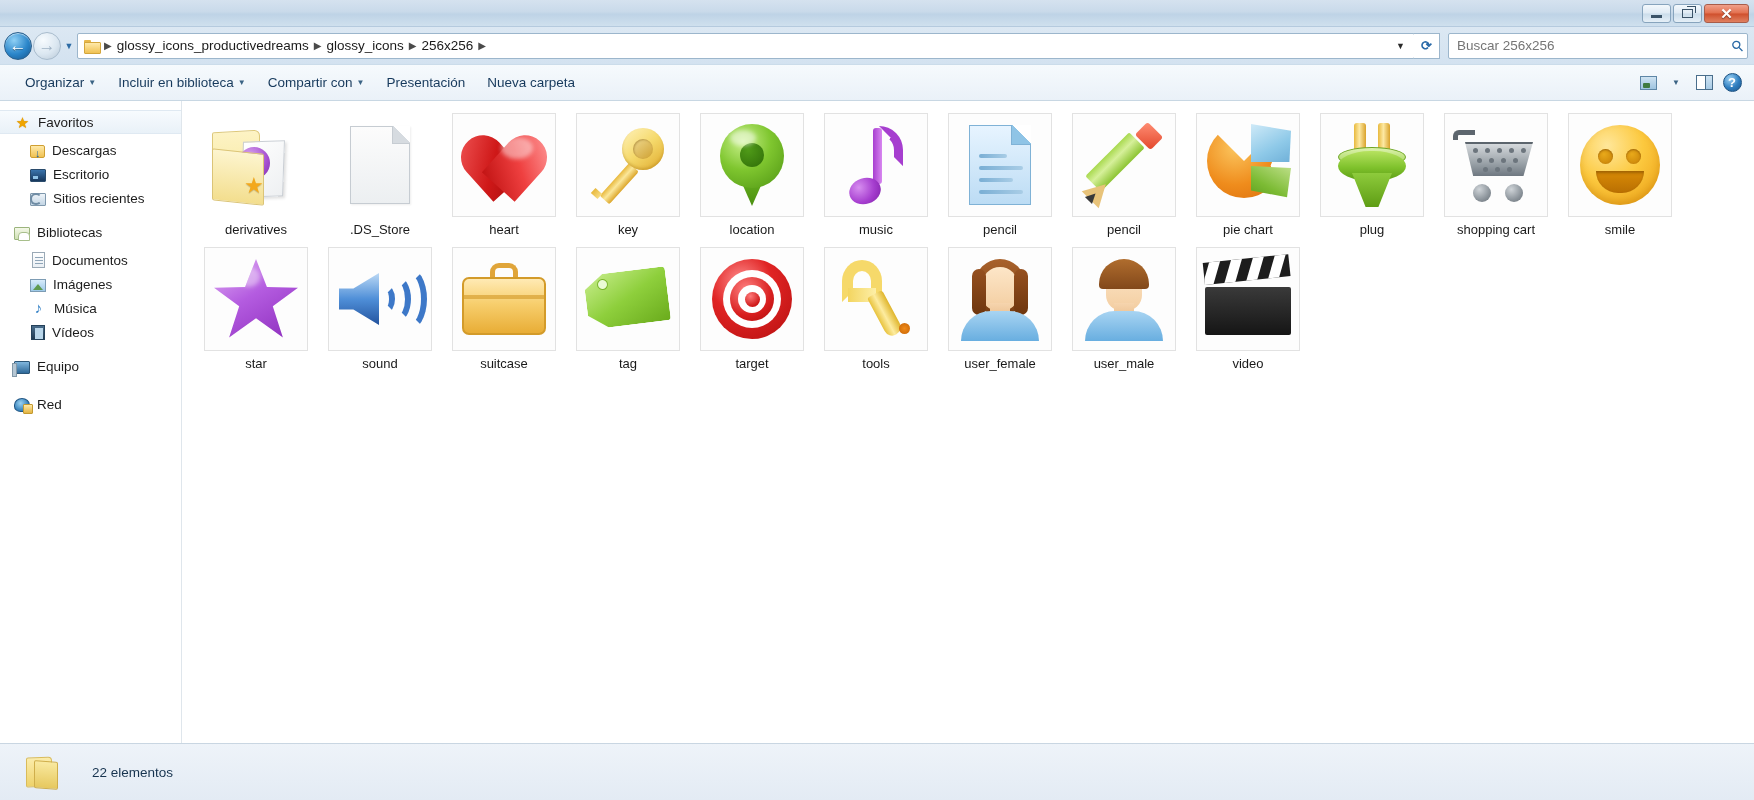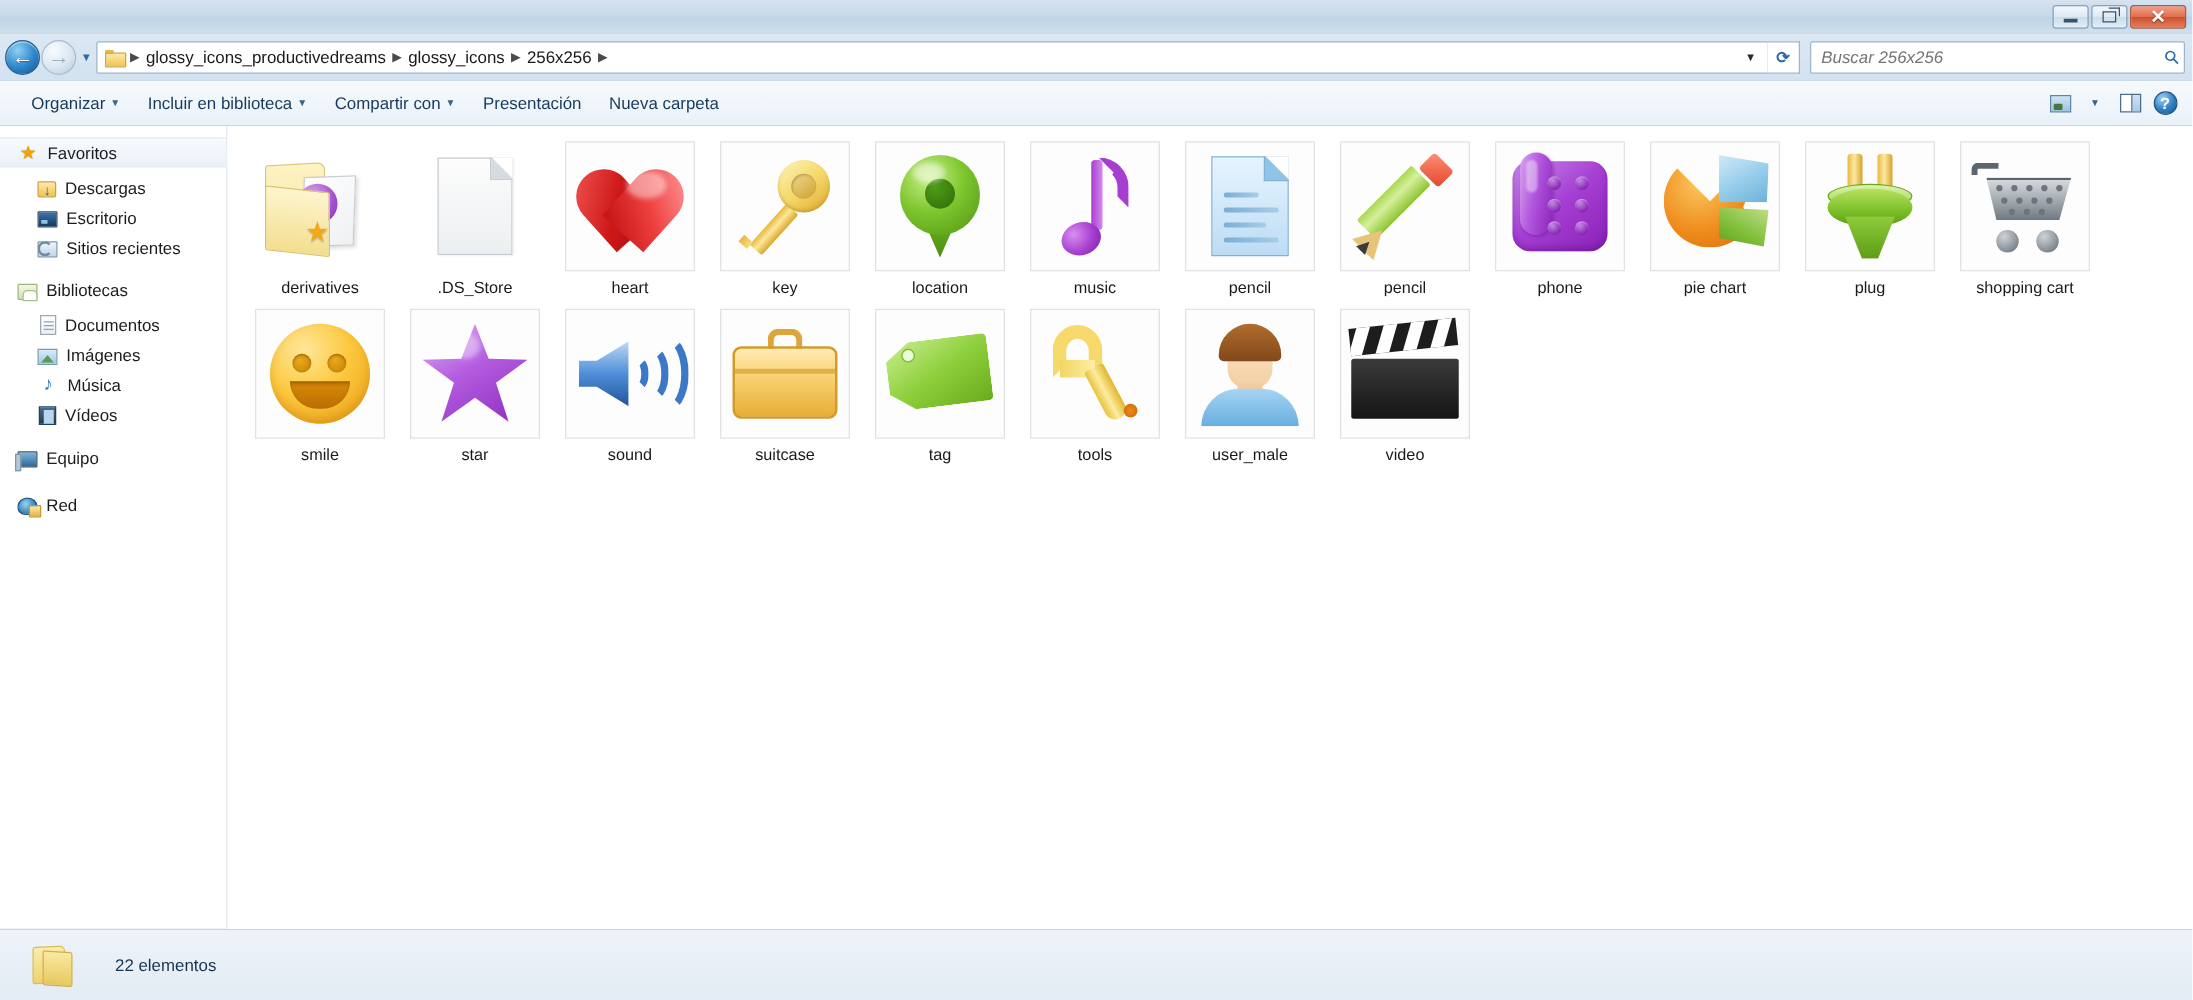--- a/index.html
+++ b/index.html
@@ -134,21 +134,21 @@
   }
 
   .searchbox {
     width: 300px; height: 26px; flex: none;
     background: #fff; border: 1px solid #9cb6cc; border-radius: 2px;
     display: flex; align-items: center; padding: 0 4px 0 8px;
   }
   .searchbox input {
     flex: 1 1 auto; border: none; outline: none;
     font-family: "Liberation Sans", sans-serif;
-    font-size: 13.5px; font-style: italic; color: #a16207;
+    font-size: 13.5px; color: #a16207;
     background: transparent; min-width: 0;
   }
   .searchicon { flex: none; color: #2b6aa5; font-size: 15px; transform: rotate(-45deg); cursor: default; }
 
   
   .cmdbar {
     height: 36px; flex: none;
     background: linear-gradient(to bottom, #f6fafd 0%, #eaf1f8 100%);
     border-bottom: 1px solid #c8d7e3;
     display: flex; align-items: center;
@@ -1057,36 +1057,20 @@
             <div class="a-pencil">
               <div class="barrel"></div>
                 <div class="eraser"></div>
               <div class="tip"></div>
                 <div class="lead"></div>
             </div>
           </div>
           <div class="clabel">pencil</div>
         </div>
 
-        <div class="cell">
-          <div class="thumb">
-            <div class="a-phone">
-              <div class="handset"></div>
-              <div class="pad">
-                <i style="left:0;top:0"></i>
-                  <i style="left:22px;top:0"></i>
-                <i style="left:0;top:18px"></i>
-                  <i style="left:22px;top:18px"></i>
-                <i style="left:0;top:36px"></i>
-                  <i style="left:22px;top:36px"></i>
-              </div>
-            </div>
-          </div>
-          <div class="clabel">phone</div>
-        </div>
 
         <div class="cell">
           <div class="thumb">
             <div class="a-pie">
               <div class="slice-org"></div>
               <div class="slice-blue"></div>
               <div class="slice-green"></div>
             </div>
           </div>
           <div class="clabel">pie chart</div>
@@ -1174,33 +1158,57 @@
         <div class="cell">
           <div class="thumb">
             <div class="a-tag">
               <div class="shape"></div>
                 <div class="hole"></div>
             </div>
           </div>
           <div class="clabel">tag</div>
         </div>
 
+        <div class="cell">
+          <div class="thumb">
+            <div class="a-target">
+              <div class="r r2"></div>
+                <div class="r r3"></div>
+              <div class="r r4"></div>
+                <div class="r r5"></div>
+            </div>
+          </div>
+          <div class="clabel">target</div>
+        </div>
 
         <div class="cell">
           <div class="thumb">
             <div class="a-wrench">
               <div class="hd"></div>
                 <div class="hd2"></div>
               <div class="hnd"></div>
                 <div class="bolt"></div>
             </div>
           </div>
           <div class="clabel">tools</div>
         </div>
 
+        <div class="cell">
+          <div class="thumb">
+            <div class="a-user female">
+              <div class="hair"></div>
+              <div class="face"></div>
+              <div class="hairside l"></div>
+                <div class="hairside r"></div>
+              <div class="neck"></div>
+                <div class="shirt"></div>
+            </div>
+          </div>
+          <div class="clabel">user_female</div>
+        </div>
 
         <div class="cell">
           <div class="thumb">
             <div class="a-user male">
               <div class="face"></div>
               <div class="hair"></div>
               <div class="neck"></div>
                 <div class="shirt"></div>
             </div>
           </div>

